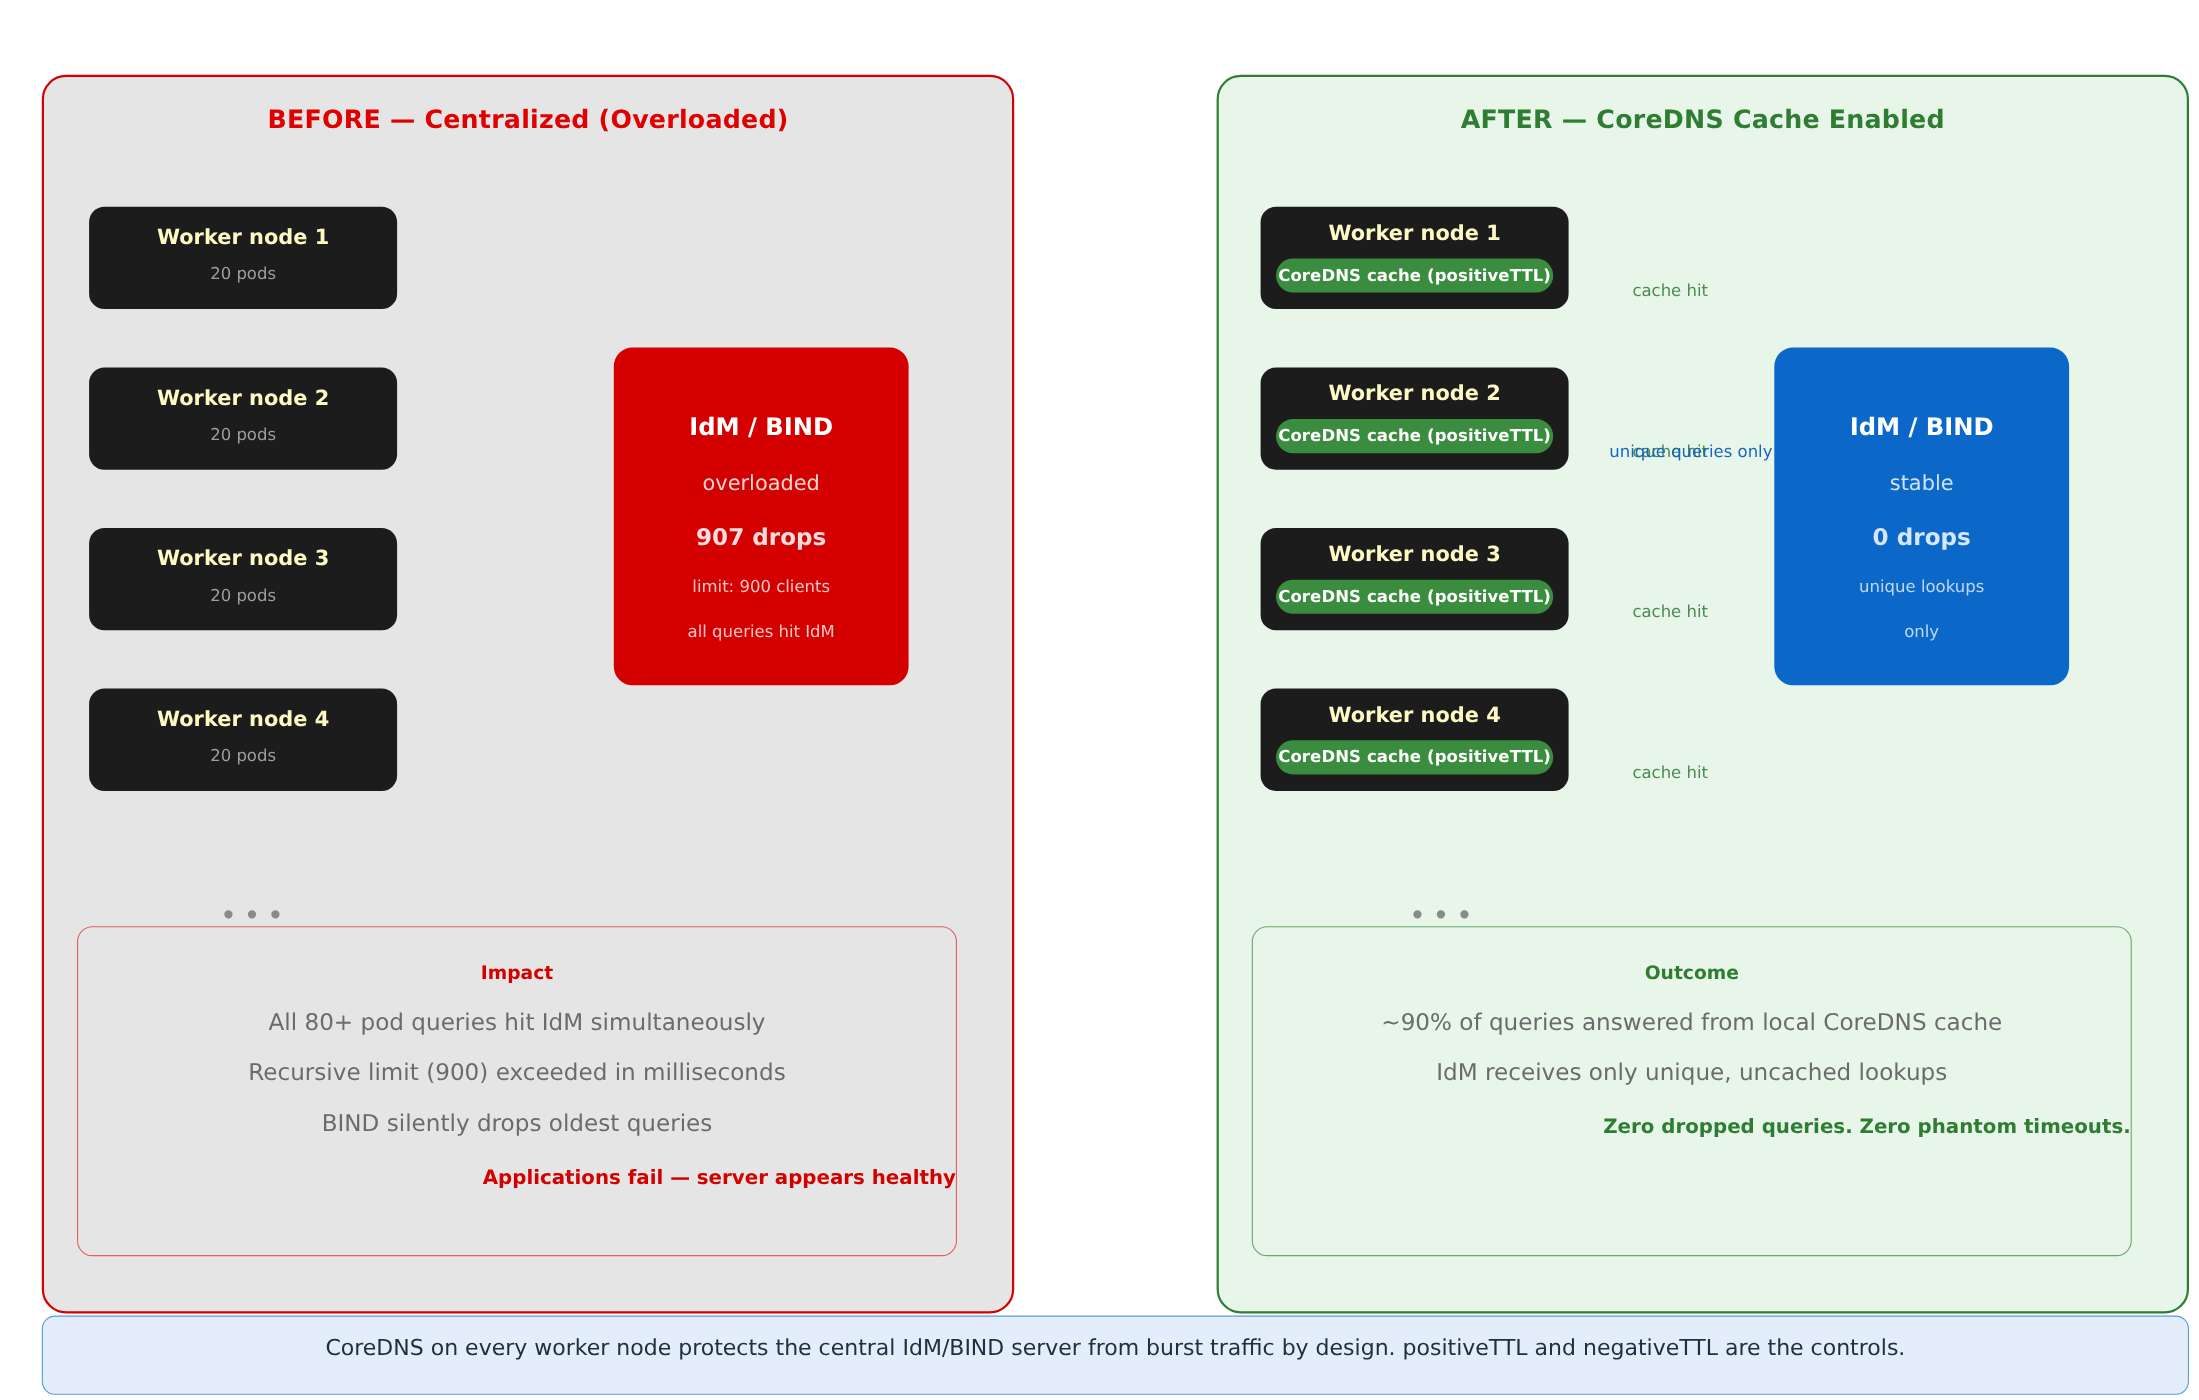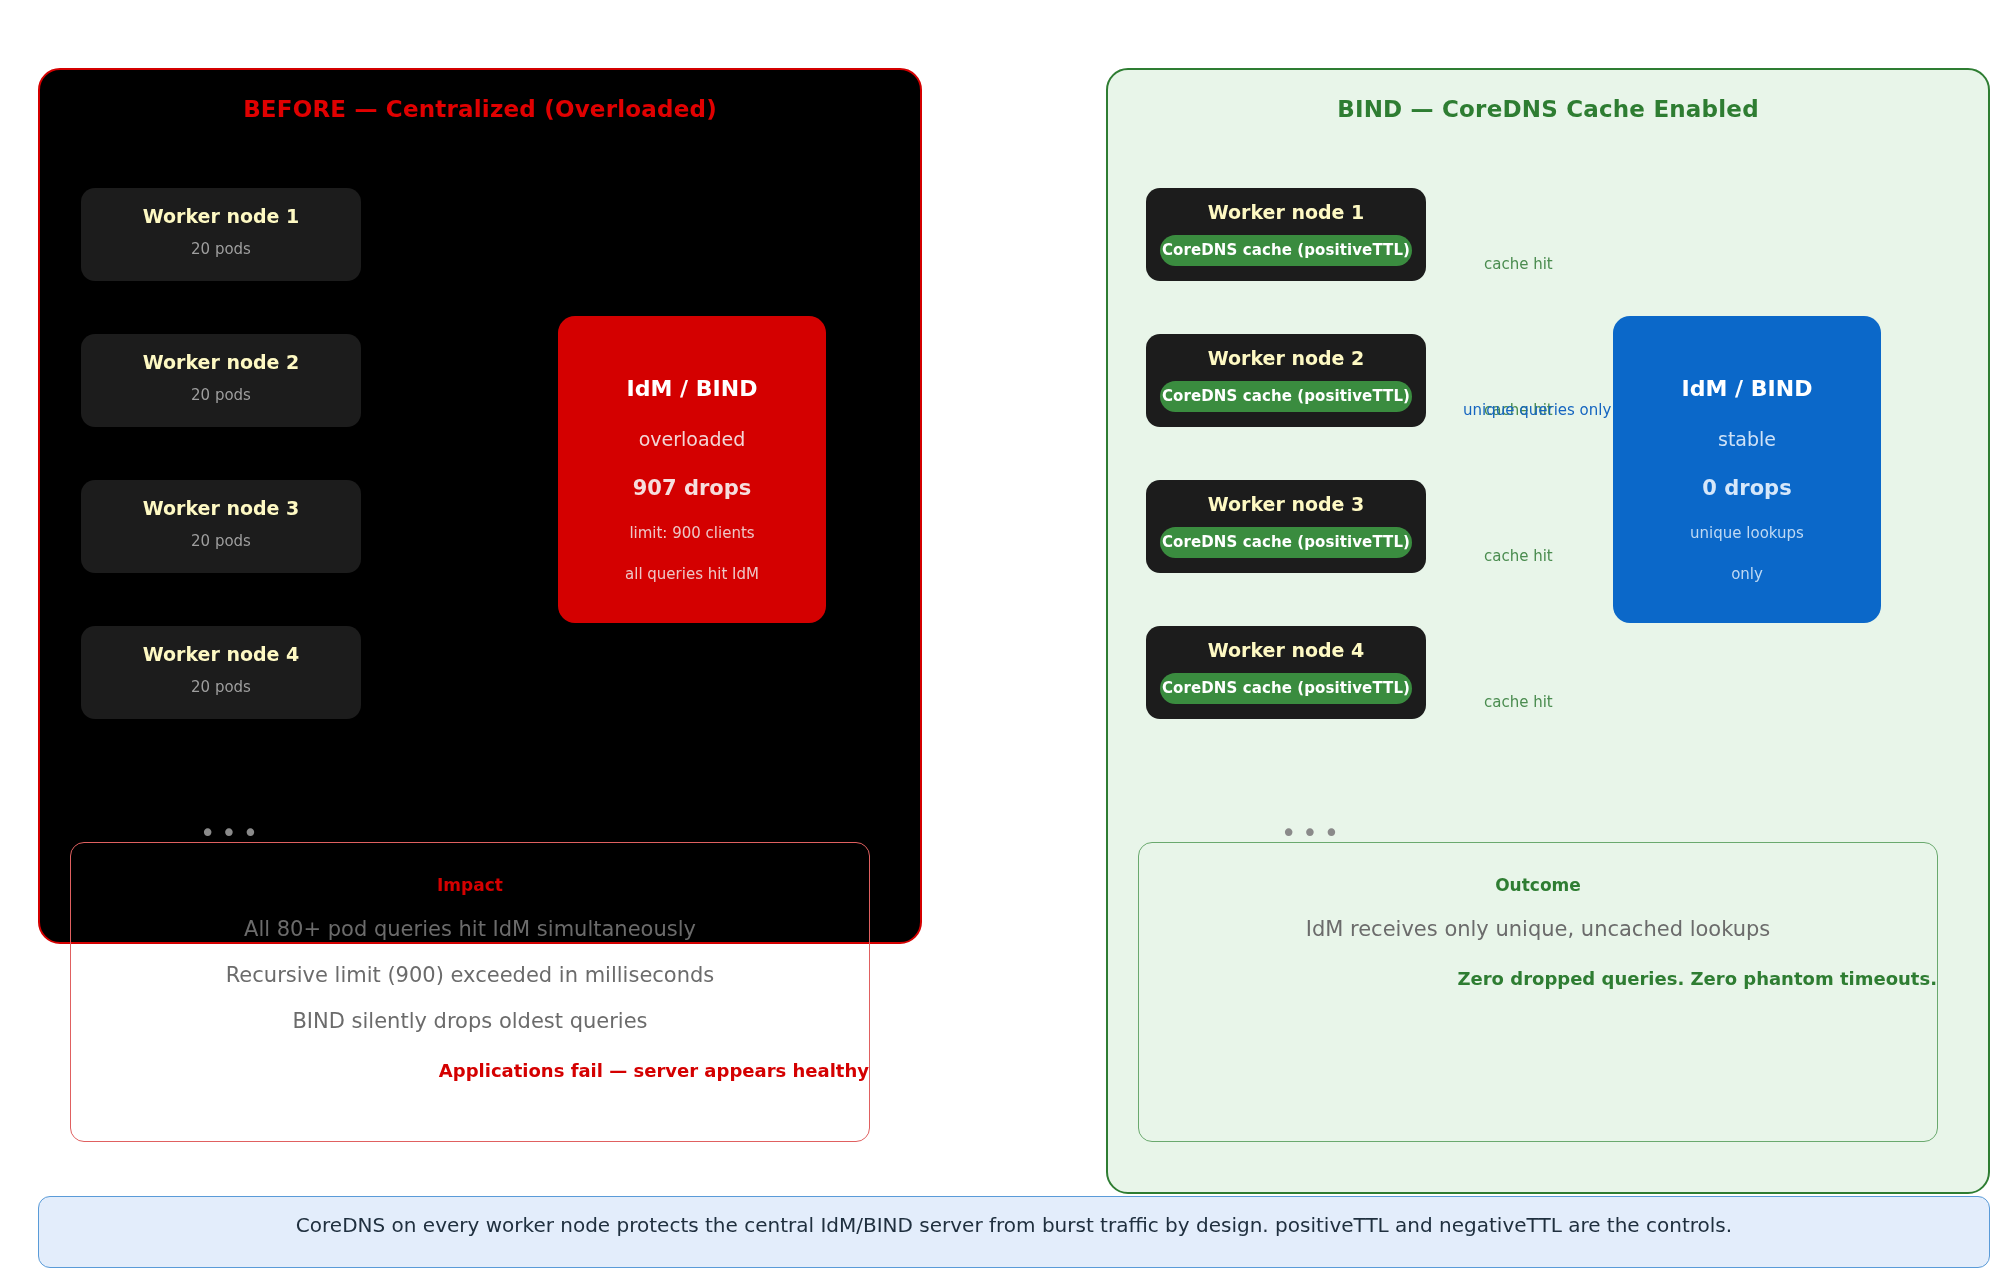--- a/index.html
+++ b/index.html
@@ -25,22 +25,22 @@
   
   .panel {
     position: absolute;
     border-radius: 22px;
     box-sizing: border-box;
   }
   .panel-before {
     left: 38px;
     top: 68px;
     width: 884px;
-    height: 876px;
-    background: #000000;
+    height: 1126px;
+    background: #e5e5e5;
     border: 2.6px solid #d40000;
   }
   .panel-after {
     left: 1106px;
     top: 68px;
     width: 884px;
     height: 1126px;
     background: #e8f5e9;
     border: 2.6px solid #2e7d32;
   }
@@ -303,21 +303,21 @@
 
   <div class="summary summary-impact">
     <div class="summary-title">Impact</div>
     <div class="summary-line">All 80+ pod queries hit IdM simultaneously</div>
     <div class="summary-line">Recursive limit (900) exceeded in milliseconds</div>
     <div class="summary-line">BIND silently drops oldest queries</div>
     <div class="summary-strong">Applications fail — server appears healthy</div>
   </div>
 
   <div class="panel panel-after">
-    <div class="panel-title">BIND — CoreDNS Cache Enabled</div>
+    <div class="panel-title">AFTER — CoreDNS Cache Enabled</div>
   </div>
 
   <div class="node node-right" style="left:1146px; top:188px;">
     <div class="node-title">Worker node 1</div>
     <div class="cache-badge">CoreDNS cache (positiveTTL)</div>
   </div>
   <div class="node node-right" style="left:1146px; top:334px;">
     <div class="node-title">Worker node 2</div>
     <div class="cache-badge">CoreDNS cache (positiveTTL)</div>
   </div>
@@ -341,19 +341,20 @@
   <div class="server server-blue">
     <div class="server-name">IdM / BIND</div>
     <div class="server-status">stable</div>
     <div class="server-metric">0 drops</div>
     <div class="server-note">unique lookups</div>
     <div class="server-note2">only</div>
   </div>
 
   <div class="summary summary-outcome">
     <div class="summary-title">Outcome</div>
+    <div class="summary-line">~90% of queries answered from local CoreDNS cache</div>
     <div class="summary-line">IdM receives only unique, uncached lookups</div>
     <div class="summary-strong">Zero dropped queries. Zero phantom timeouts.</div>
   </div>
 
   <div class="footer">CoreDNS on every worker node protects the central IdM/BIND server from burst traffic by design. positiveTTL and negativeTTL are the controls.</div>
 
 </div>
 
 </body></html>

